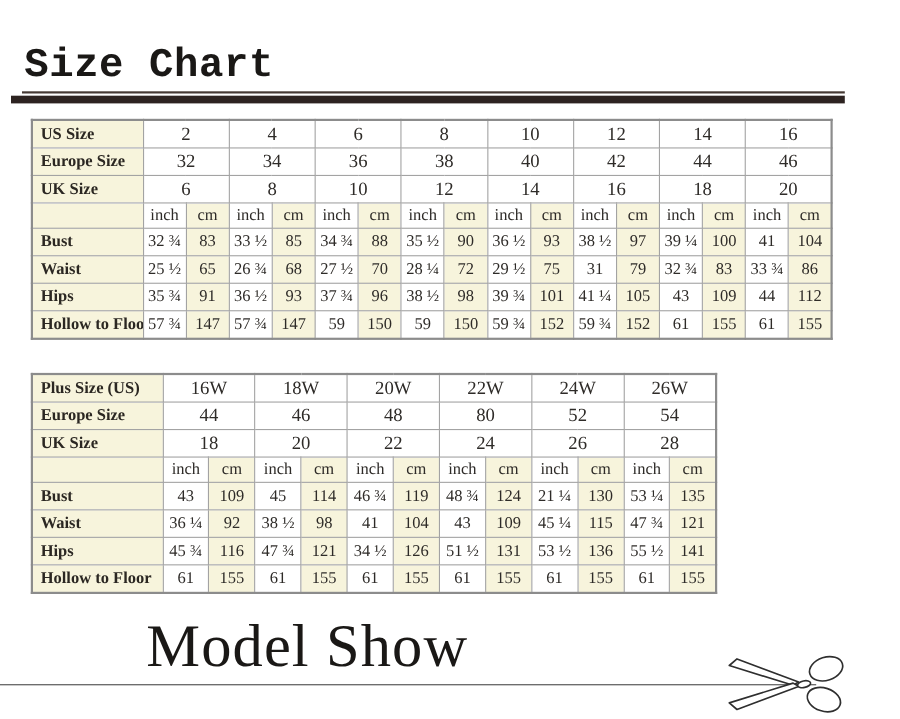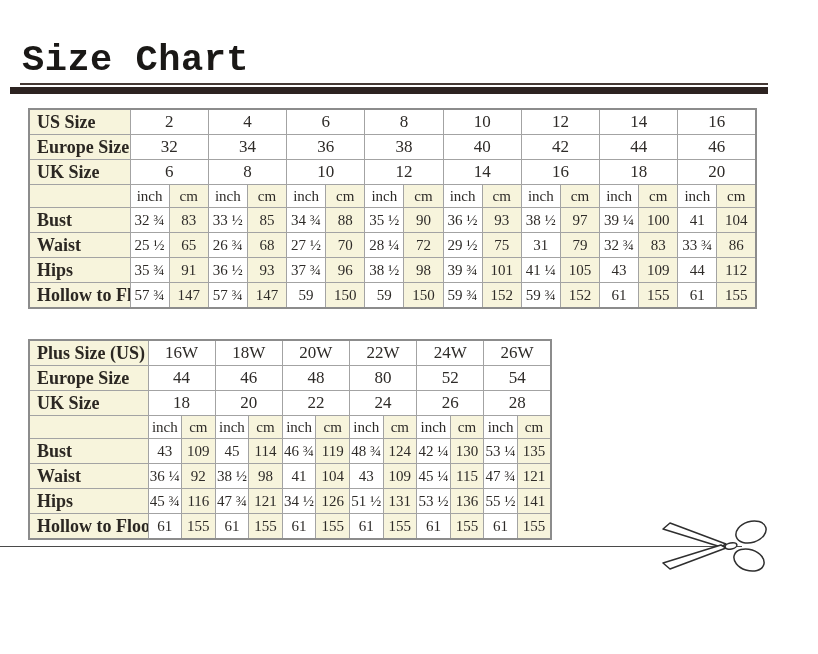--- a/index.html
+++ b/index.html
@@ -17,31 +17,31 @@
   }
   .rule-thin{height:2px;background:#453934;width:748px;margin:4px 0 2px 20px;}
   .rule-thick{height:7px;background:var(--title-bar);width:758px;margin-left:10px;}
 
   table.size-table{
     border-collapse:collapse;table-layout:fixed;color:var(--text);
     border:2px solid var(--outer-border);
     font-family:"Liberation Serif", serif;
   }
   #table-standard{width:729px;margin:14px 0 0 28px;}
-  #table-plus{width:524px;margin:30px 0 0 28px;}
+  #table-plus{width:624px;margin:30px 0 0 28px;}
   #table-standard col.c-lbl{width:101px;}
   #table-plus col.c-lbl{width:119px;}
 
   .size-table th,.size-table td{
     border:1px solid var(--grid-line);text-align:center;height:24px;
     padding:0;white-space:nowrap;overflow:hidden;
   }
   .size-table th.lbl{
     background:var(--cream-cell);text-align:left;padding-left:7px;
-    font-weight:bold;font-size:18px;color:#2b2722;
+    font-weight:bold;font-size:15px;color:#2b2722;
   }
   .size-table td.size-val{font-size:17px;background:var(--white-cell);}
   .size-table td.u-inch{background:var(--white-cell);font-size:15px;}
   .size-table td.u-cm{background:var(--cream-cell);font-size:15px;}
   .size-table tr.unit-row th,.size-table tr.unit-row td{height:22px;font-size:15px;}
 
   h2.model-title{
     font-family:"Liberation Serif", serif;font-weight:normal;font-size:55px;
     line-height:1.05;margin:18px 0 0 133px;letter-spacing:1px;color:#1a1816;
   }
@@ -272,21 +272,21 @@
         <tr>
           <th class="lbl">Bust</th>
           <td class="u-inch">43</td>
           <td class="u-cm">109</td>
           <td class="u-inch">45</td>
           <td class="u-cm">114</td>
           <td class="u-inch">46 ¾</td>
           <td class="u-cm">119</td>
           <td class="u-inch">48 ¾</td>
           <td class="u-cm">124</td>
-          <td class="u-inch">42 ¼</td>
+          <td class="u-inch">21 ¼</td>
           <td class="u-cm">130</td>
           <td class="u-inch">53 ¼</td>
           <td class="u-cm">135</td>
         </tr>
         <tr>
           <th class="lbl">Waist</th>
           <td class="u-inch">36 ¼</td>
           <td class="u-cm">92</td>
           <td class="u-inch">38 ½</td>
           <td class="u-cm">98</td>
@@ -325,20 +325,21 @@
           <td class="u-inch">61</td>
           <td class="u-cm">155</td>
           <td class="u-inch">61</td>
           <td class="u-cm">155</td>
           <td class="u-inch">61</td>
           <td class="u-cm">155</td>
         </tr>
       </tbody>
   </table>
 
+  <h2 class="model-title">Model Show</h2>
 
   <div class="cut-line">
     <div class="line"></div>
     <svg class="scissors" viewBox="0 0 114 54" xmlns="http://www.w3.org/2000/svg">
       <g fill="#ffffff" stroke="#2f2f2f" stroke-width="1.5" stroke-linejoin="round">
         <polygon points="66,25 10,4 3,10 61,28"></polygon>
         <polygon points="61,26 3,44 10,50 66,29"></polygon>
         <ellipse cx="91" cy="13" rx="15.5" ry="10.5" transform="rotate(-18 91 13)"></ellipse>
         <ellipse cx="89" cy="41" rx="15.5" ry="10.5" transform="rotate(18 89 41)"></ellipse>
         <ellipse cx="71" cy="27" rx="6" ry="3" transform="rotate(-12 71 27)"></ellipse>

